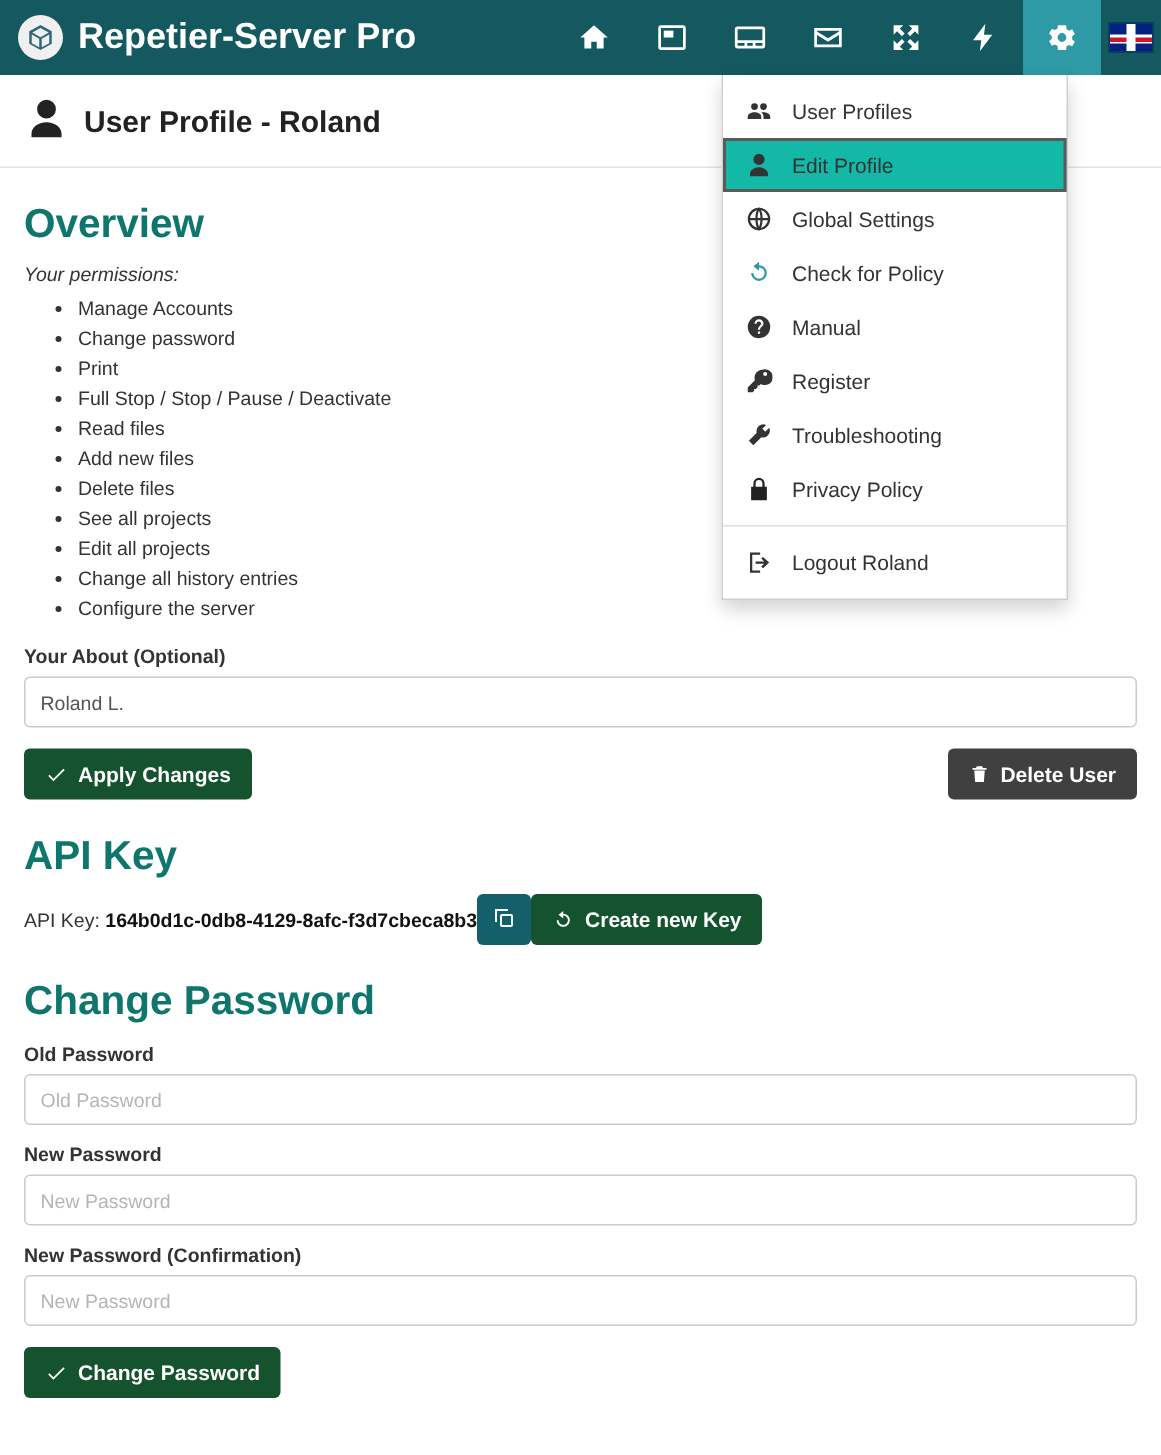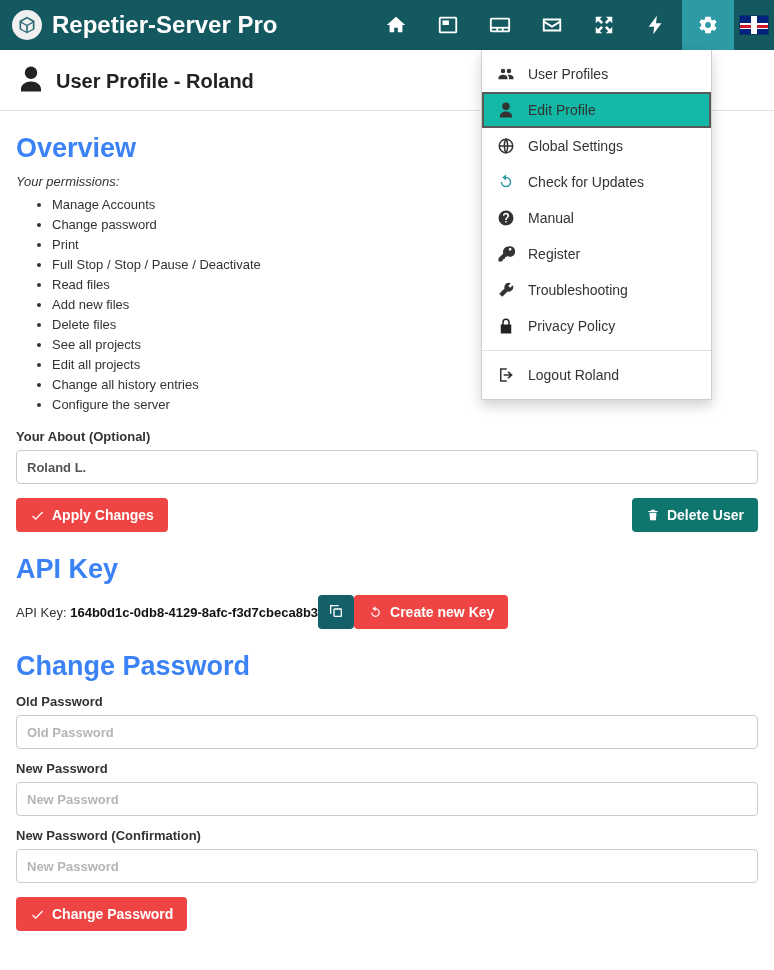--- a/index.html
+++ b/index.html
@@ -90,21 +90,21 @@
     color: #222;
     line-height: 1.1;
   }
 
   
   .content { padding: 0 16px; }
   h2.section {
     font-size: 27px;
     font-weight: bold;
     margin: 22px 0 10px 0;
-    color: #3b82f6;
+    color: #0f766e;
   }
   .perm-label { font-size: 13px; margin: 0 0 6px 0; font-style: italic; }
   ul.perms {
     margin: 0 0 14px 0;
     padding-left: 36px;
     font-size: 13px;
     line-height: 20px;
   }
   ul.perms li { margin: 0; }
 
@@ -119,39 +119,38 @@
     display: block;
     width: 100%;
     height: 34px;
     padding: 6px 10px;
     font-size: 13px;
     color: #555;
     border: 1px solid #cccccc;
     border-radius: 4px;
     background: #fff;
     font-family: "Liberation Sans", sans-serif;
-    font-weight: bold;
   }
   input.text::placeholder { color: #b5b5b5; }
 
   .btn {
     display: inline-flex;
     align-items: center;
     gap: 7px;
     border: none;
     border-radius: 4px;
     font-size: 14px;
     font-weight: bold;
     color: #fff;
     padding: 9px 14px;
     cursor: pointer;
     font-family: "Liberation Sans", sans-serif;
   }
-  .btn-teal { background: #ef4444; }
-  .btn-red  { background: #0f766e; }
+  .btn-teal { background: #14532d; }
+  .btn-red  { background: #404040; }
   .btn svg { display:block; }
 
   .row-between {
     display: flex;
     align-items: center;
     justify-content: space-between;
     margin-top: 14px;
   }
 
   .apikey-row {
@@ -395,21 +394,21 @@
     </span>
     <span>Global Settings</span>
   </div>
 
   <div class="menu-item">
     <span class="mi-icon">
       <svg width="18" height="18" viewBox="0 0 24 24" fill="#2d9aa5">
           <path d="M12 5V2L7 6l5 4V7a5 5 0 1 1-5 5H5a7 7 0 1 0 7-7z"></path>
         </svg>
     </span>
-    <span>Check for Updates</span>
+    <span>Check for Policy</span>
   </div>
 
   <div class="menu-item">
     <span class="mi-icon">
       <svg width="18" height="18" viewBox="0 0 24 24" fill="#333">
           <path d="M12 2a10 10 0 1 0 0 20 10 10 0 0 0 0-20zm1 16h-2v-2h2v2zm1.8-6.6-.9.9c-.6.6-.9 1.1-.9 2.2h-2v-.5c0-.9.4-1.7 1-2.3l1.2-1.2c.4-.4.6-.9.6-1.5a2 2 0 1 0-4 0H8a4 4 0 1 1 8 0c0 .8-.3 1.6-.9 2.2z"></path>
         </svg>
     </span>
     <span>Manual</span>
   </div>

